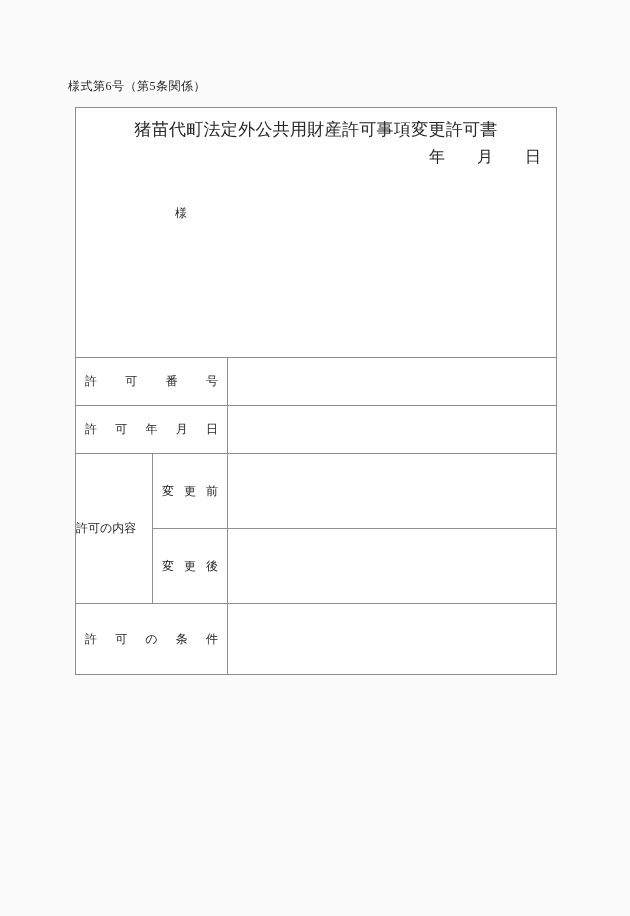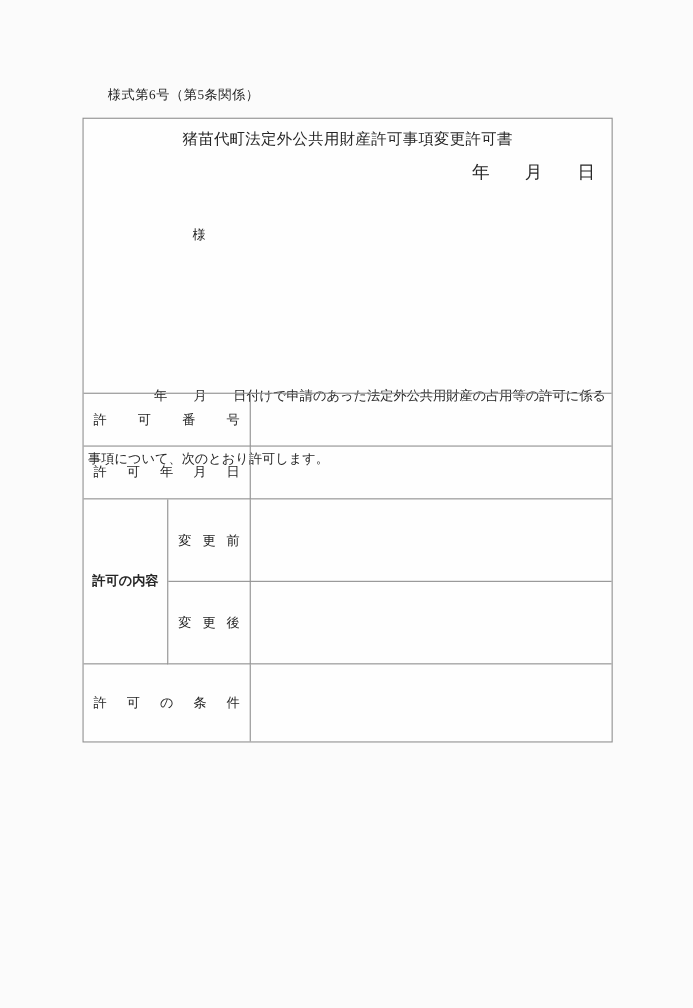--- a/index.html
+++ b/index.html
@@ -4,47 +4,47 @@
 <style>
   :root { --bc:#8f8f8f; --tc:#262626; }
   * { margin:0; padding:0; box-sizing:border-box; }
   html,body { width:630px; height:916px; }
   body {
     background:#fbfbfb;
     font-family:"Liberation Serif","DejaVu Serif",serif;
     color:var(--tc);
   }
   .page { position:relative; width:630px; height:916px; overflow:hidden; }
-  .form-number { position:absolute; left:68px; top:78px; font-size:12px; letter-spacing:0.5px;margin-left:30px; }
+  .form-number { position:absolute; left:68px; top:78px; font-size:12px; letter-spacing:0.5px; }
   .paper-box {
     position:absolute; left:75px; top:107px; width:482px; height:568px;
     border:1px solid var(--bc); background:#fefefe;
   }
-  .doc-title { position:absolute; top:10px; left:0; width:100%; text-align:center; font-size:14px; letter-spacing:0.3px; }
+  .doc-title { position:absolute; top:10px; left:0; width:100%; text-align:center; font-size:17px; letter-spacing:0.3px; }
   .date-line { position:absolute; top:39px; right:15px; font-size:16px; white-space:pre; }
   .addressee { position:absolute; top:97px; left:99px; font-size:12px; }
   .issuer-row { position:absolute; top:158px; left:0; width:100%; height:16px; font-size:12px; }
   .issuer { position:absolute; left:272px; }
   .seal { position:absolute; right:20px; }
   .body-text { position:absolute; top:205px; left:4px; right:3px; font-size:12px; line-height:19px; white-space:pre-wrap; }
   .body-text div { white-space:pre-wrap; }
 
   .permit-table {
     position:absolute; left:0; right:0; top:249px; bottom:0;
     display:grid;
     grid-template-columns:77px 75px 1fr;
     grid-template-rows:48px 48px 75px 75px 1fr;
     border-top:1px solid var(--bc);
     font-size:12px;
   }
   .cell { min-width:0; }
   .lab { display:flex; align-items:center; padding:0 9px; border-right:1px solid var(--bc); }
   .bb { border-bottom:1px solid var(--bc); }
   .char-just { flex:1; display:flex; justify-content:space-between; }
-  .center-cell { display:flex; align-items:center; justify-content:center; border-right:1px solid var(--bc);font-weight:bold; }
+  .center-cell { display:flex; align-items:center; justify-content:flex-start; border-right:1px solid var(--bc); }
 
   .g-r1-lab { grid-column:1/3; grid-row:1; }
   .g-r1-val { grid-column:3;   grid-row:1; }
   .g-r2-lab { grid-column:1/3; grid-row:2; }
   .g-r2-val { grid-column:3;   grid-row:2; }
   .g-content{ grid-column:1;   grid-row:3/5; }
   .g-r3-lab { grid-column:2;   grid-row:3; }
   .g-r3-val { grid-column:3;   grid-row:3; }
   .g-r4-lab { grid-column:2;   grid-row:4; }
   .g-r4-val { grid-column:3;   grid-row:4; }
@@ -60,24 +60,20 @@
 
   <div class="paper-box">
 
     <div class="doc-title">猪苗代町法定外公共用財産許可事項変更許可書</div>
 
     <div class="date-line">年　　月　　日</div>
 
     <div class="addressee">様</div>
 
 
-    <div class="body-text">
-      <div>　　　　　年　　月　　日付けで申請のあった法定外公共用財産の占用等の許可に係る</div>
-      <div>事項について、次のとおり許可します。</div>
-    </div>
 
     <div class="permit-table">
 
       <div class="cell lab bb g-r1-lab">
         <span class="char-just">
             <span>許</span>
             <span>可</span>
             <span>番</span>
             <span>号</span>
           </span>

